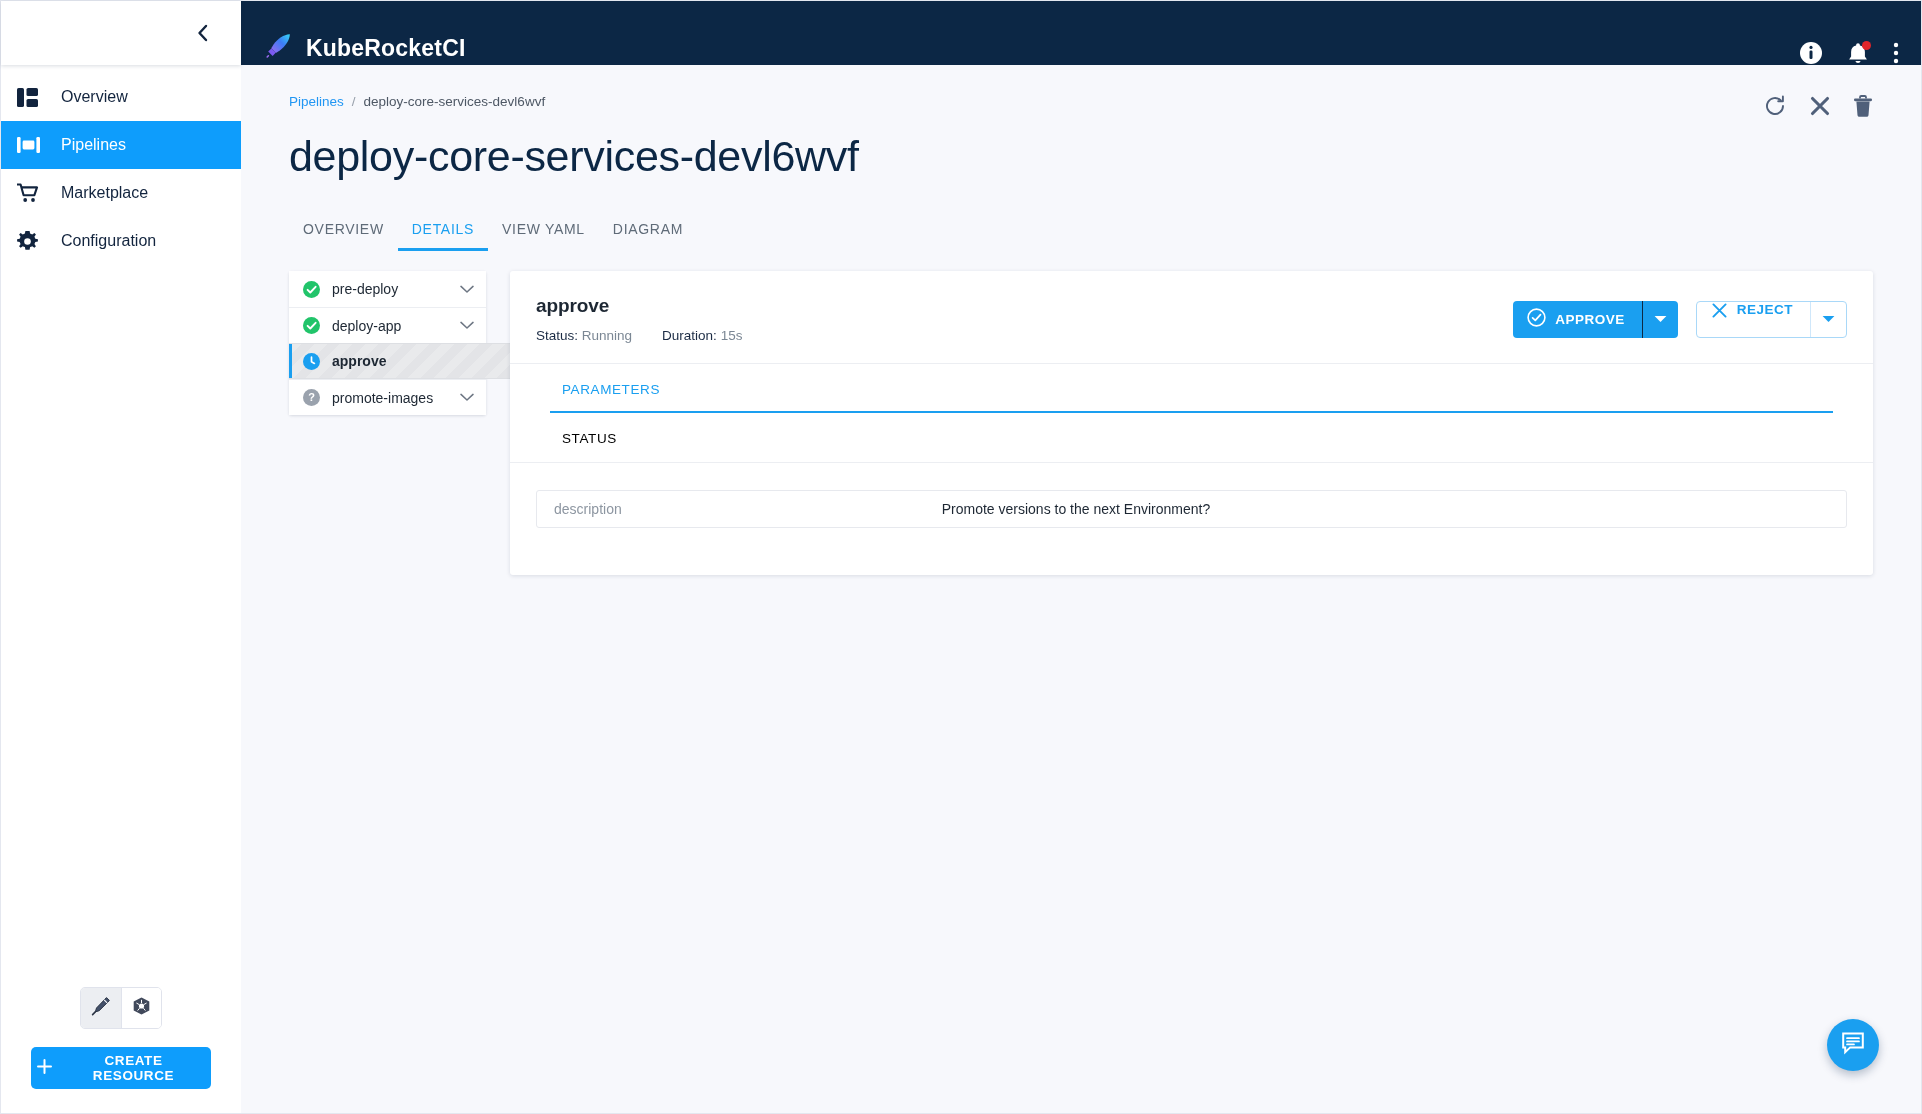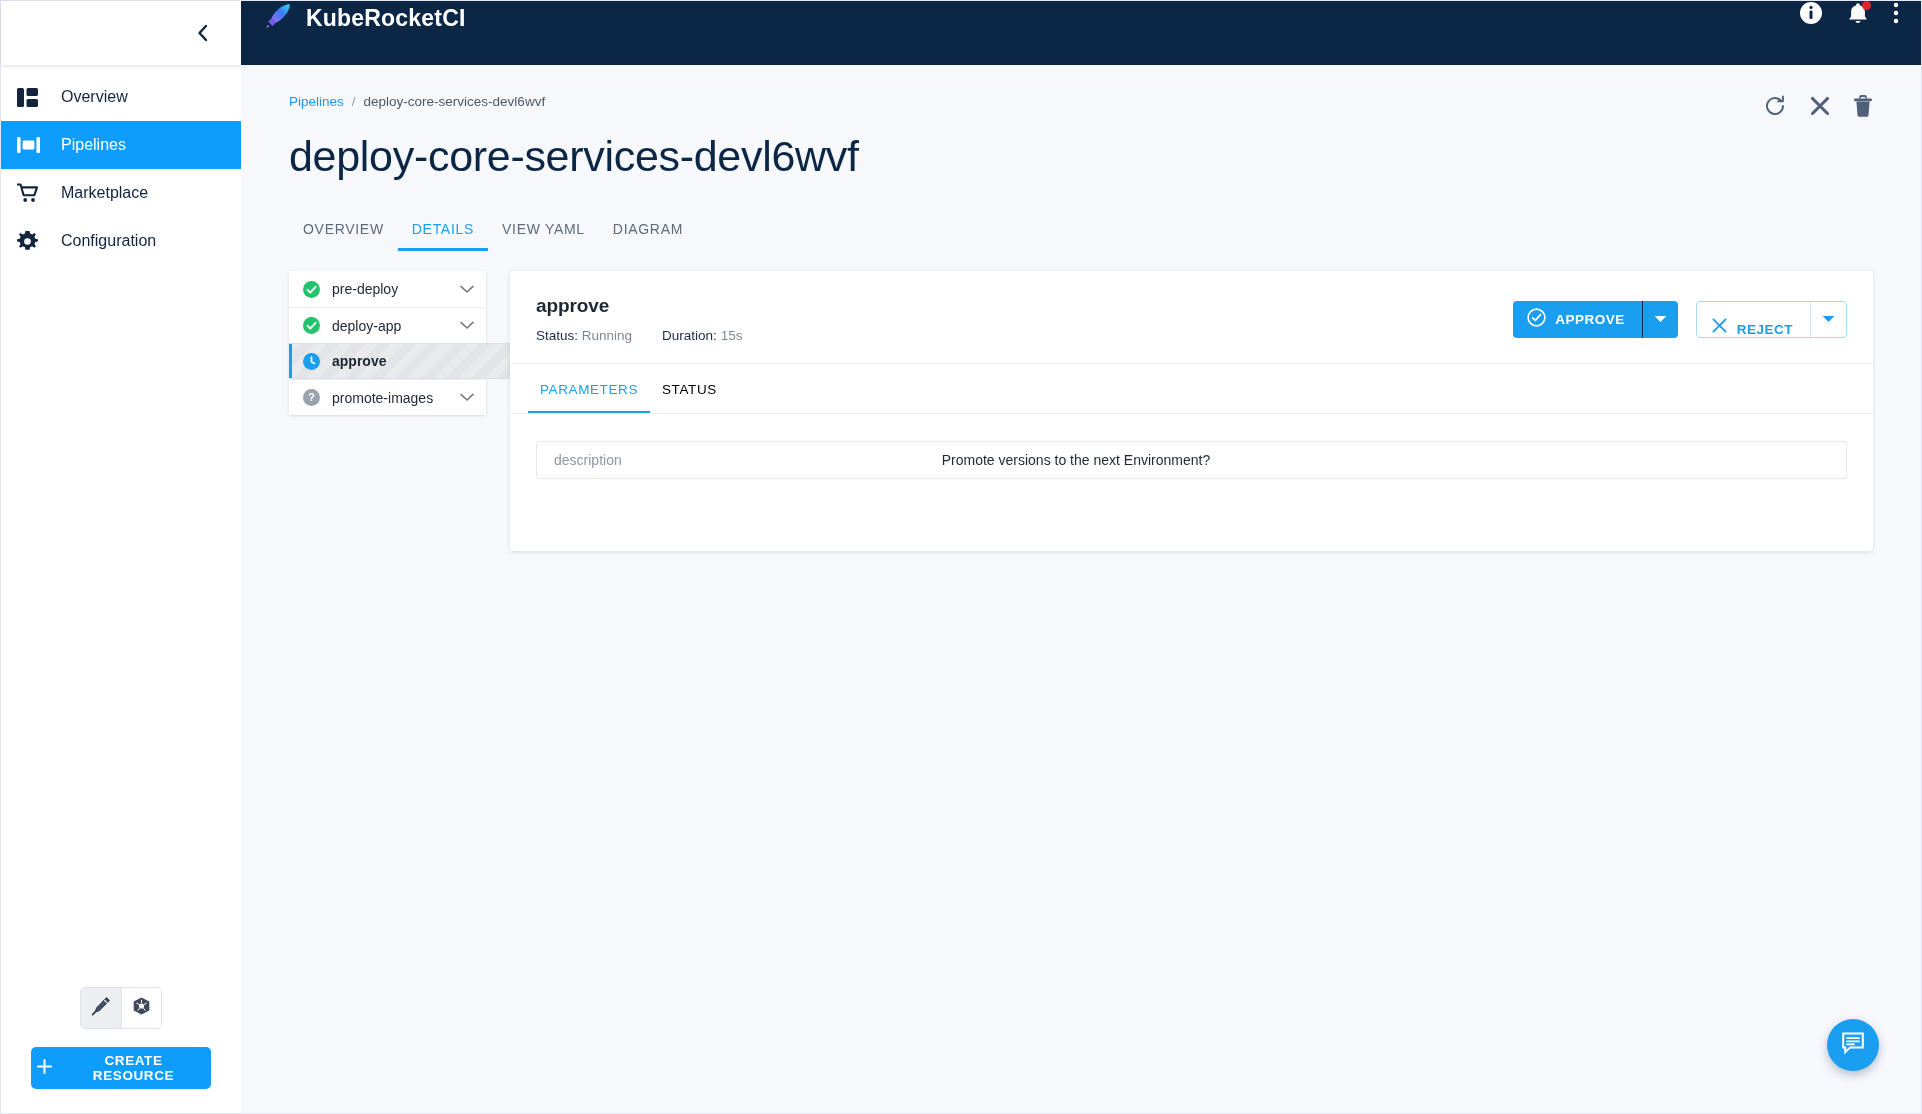--- a/index.html
+++ b/index.html
@@ -116,21 +116,21 @@
     display: flex;
     flex-direction: column;
     min-width: 0;
     height: 100%;
   }
   .topbar {
     height: 64px;
     min-height: 64px;
     background: #0c2745;
     display: flex;
-    align-items: flex-start;
+    align-items: flex-end;
     padding: 0 22px 0 24px;
     color: #fff;
     position: relative;
     z-index: 10;
   }
   .brand {
     display: flex;
     align-items: center;
     gap: 13px;
     font-size: 23px;
@@ -349,40 +349,41 @@
     width: 36px;
     border-left: 1px solid #0d2a45;
     color: #fff;
     cursor: pointer;
   }
   .split-btn.outline {
     border: 1px solid #a9d8f8;
     background: #fff;
   }
   .split-btn.outline .main {
-    display: flex; align-items: flex-end; gap: 9px;
+    display: flex; align-items: flex-start; gap: 9px;
     color: #1a9ff0;
     padding: 0 17px 0 14px;
     font-size: 13.5px;
     font-weight: bold;
     letter-spacing: 0.5px;
     cursor: pointer;
   }
   .split-btn.outline .caret {
     display: flex; align-items: center; justify-content: center;
     width: 36px;
     border-left: 1px solid #cfe7fa;
     color: #1a9ff0;
     cursor: pointer;
   }
 
   .sub-tabs {
     display: flex;
-    padding: 0 18px;
+    padding: 0 40px;
     border-bottom: 1px solid #eceef2;
+    flex-direction: column;
   }
   .sub-tab {
     font-size: 13.5px;
     letter-spacing: 0.6px;
     color: #000000;
     padding: 18px 12px 16px 12px;
     cursor: pointer;
     position: relative;
     font-weight: 500;
   }

